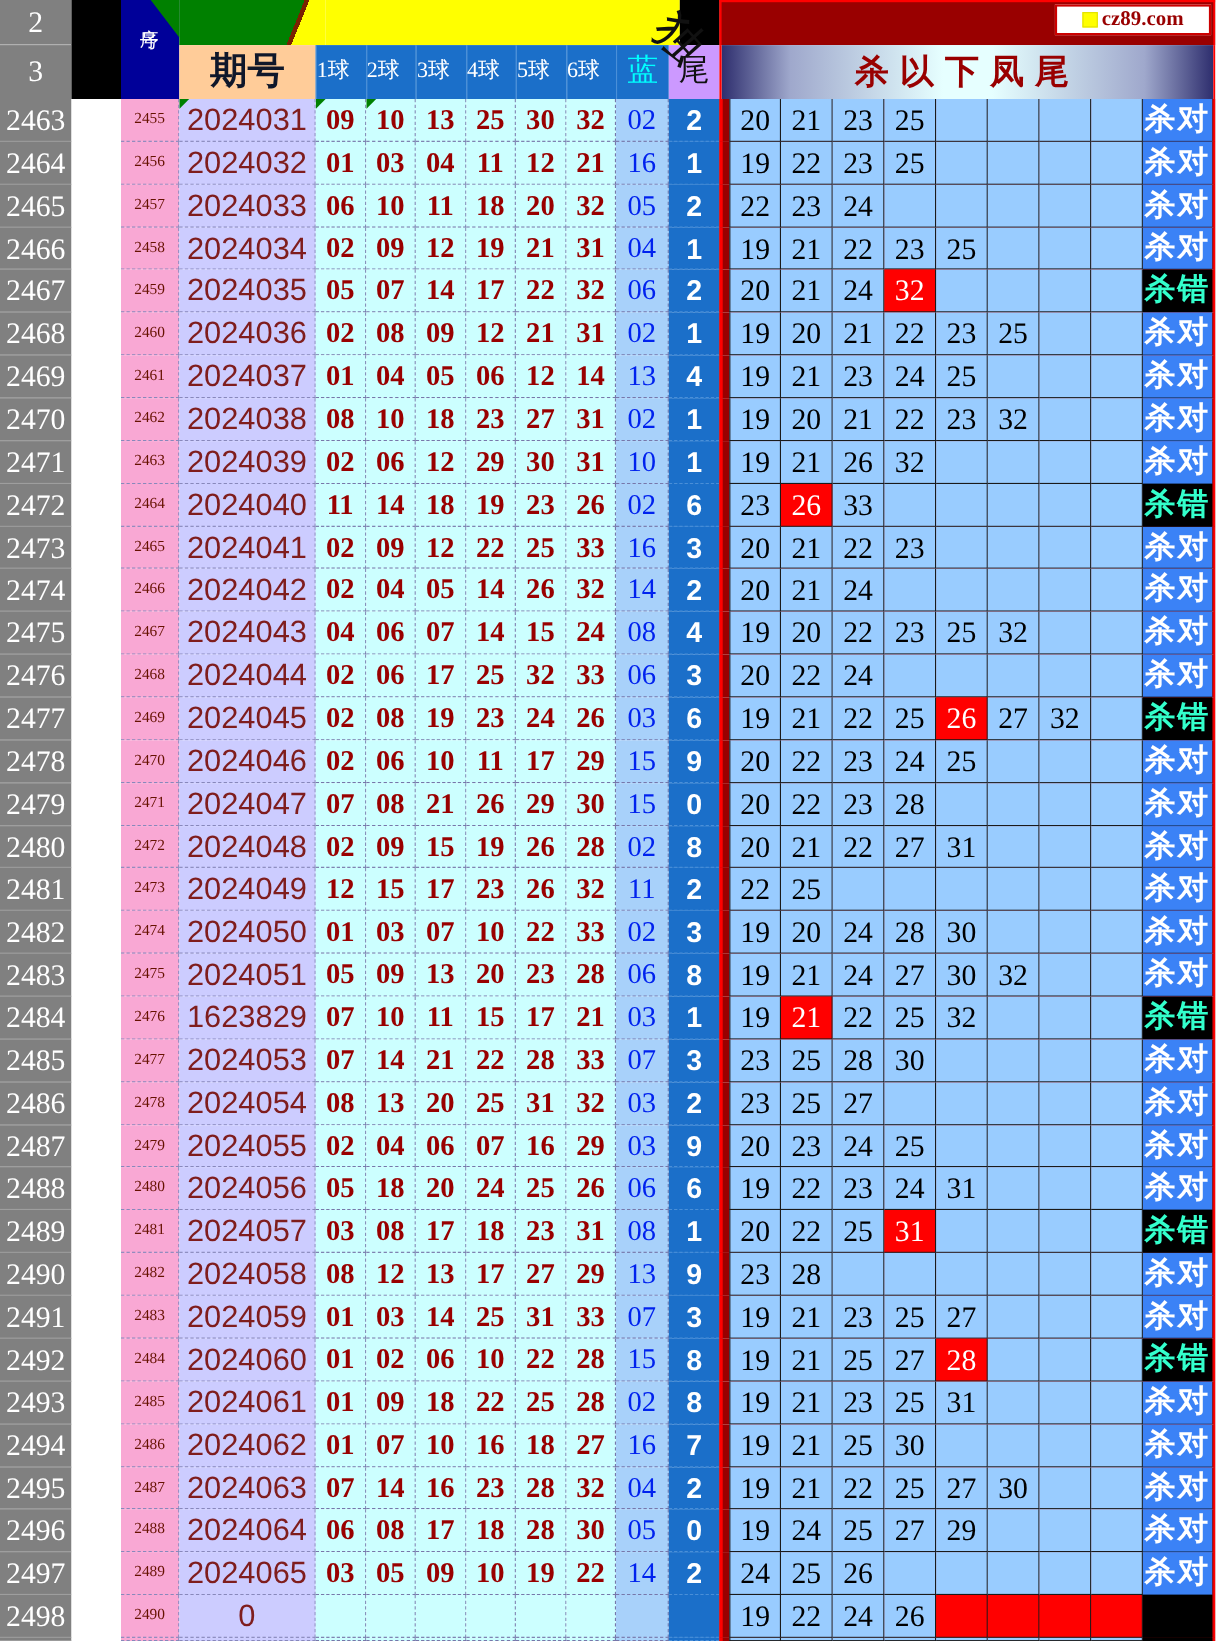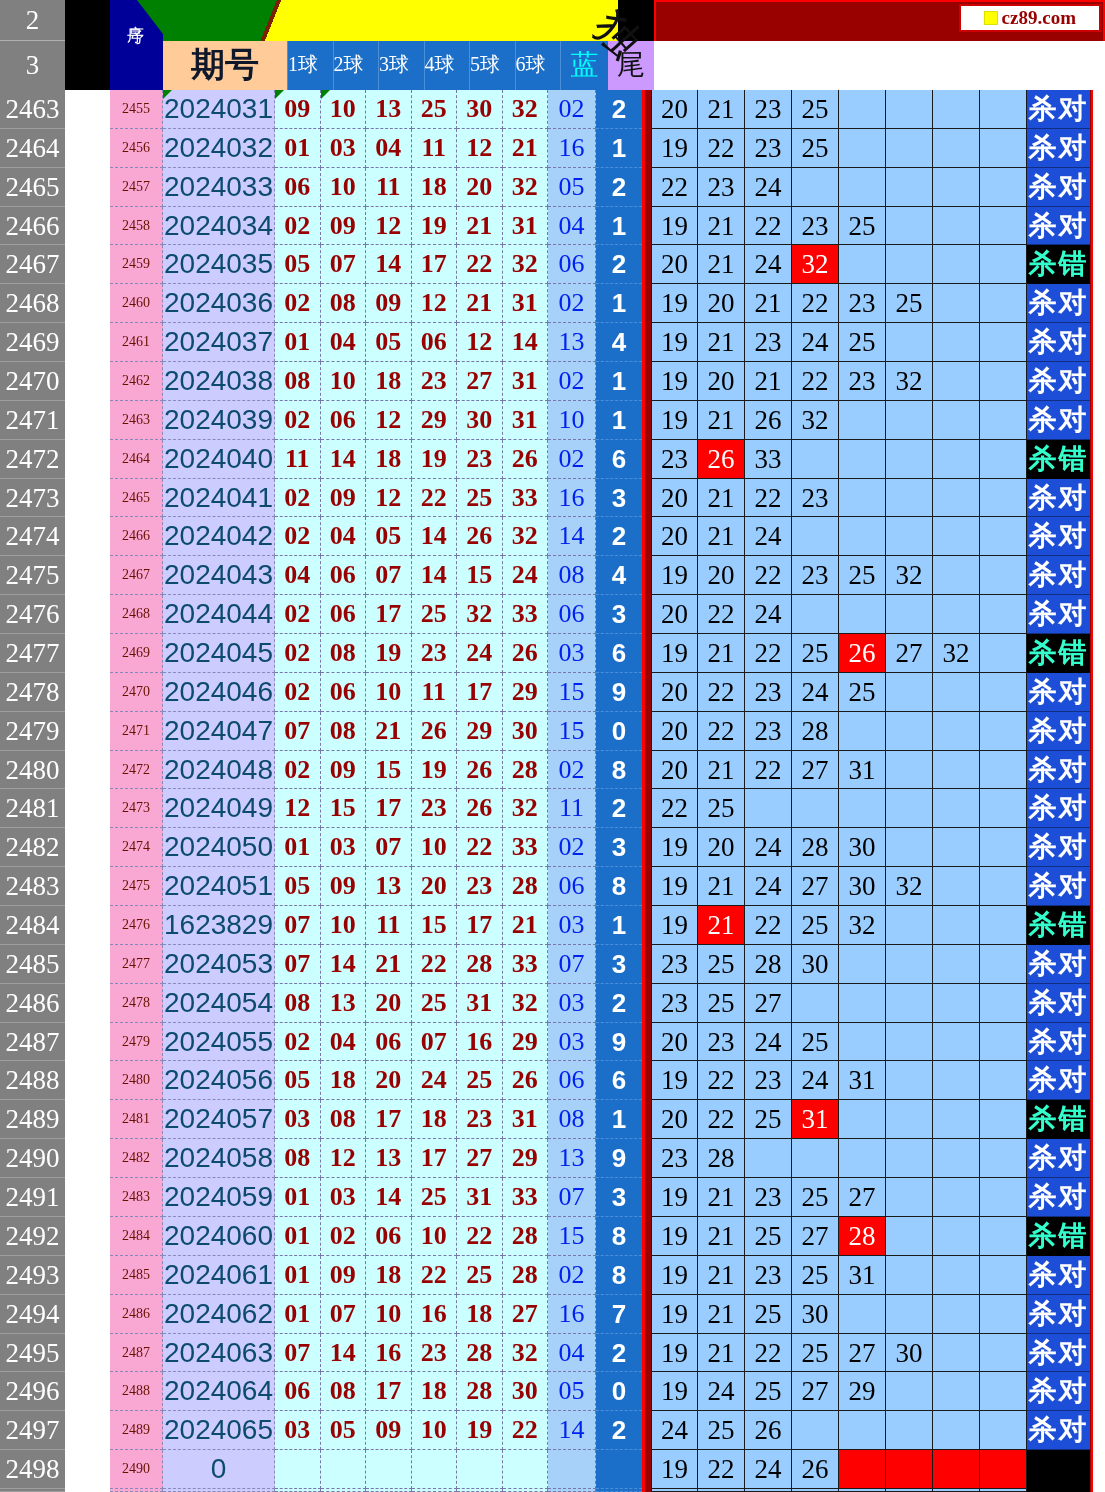--- a/index.html
+++ b/index.html
@@ -43,41 +43,41 @@
             color:#990000;font-size:31px;font-weight:bold;letter-spacing:10px;
             text-align:center;line-height:48px;}
   
   .tbody{position:absolute;left:0;top:90px;width:1105px;}
   .trow{display:flex;height:38.861px;}
   .cell{height:100%;line-height:38px;text-align:center;overflow:hidden;}
   .rn{width:65px;background:#808080;color:#fff;font-size:27px;border-bottom:1px solid #9e9e9e;}
   .cb{width:45px;background:#fff;}
   .cxh{width:53px;background:#f9a8d4;color:#661100;font-size:14px;
        border-right:1px dashed #8888bb;border-bottom:1px dashed #8888bb;}
-  .cqh{position:relative;width:112px;background:#CCCCFF;color:#0c4a6e;font-size:28px;
+  .cqh{position:relative;width:124px;background:#CCCCFF;color:#7f1d1d;font-size:28px;
        font-family:"Liberation Sans","DejaVu Sans",sans-serif;
        border-right:1px dashed #8888bb;border-bottom:1px dashed #8888bb;}
   .cball{position:relative;width:45.5px;background:#CCFFFF;color:#990000;font-size:26px;font-weight:bold;
          border-right:1px dashed #7777aa;border-bottom:1px dashed #7777aa;}
   .clan{width:48px;background:#A8D1FA;color:#0022EE;font-size:26px;
         border-right:1px dashed #7777aa;border-bottom:1px dashed #7777aa;}
   .cwei{width:46px;background:#1B6FC9;color:#fff;font-size:26px;font-weight:bold;
         font-family:"Liberation Sans","DejaVu Sans",sans-serif;border-bottom:1px dashed #4a8fd8;}
   .tri::before{content:"";position:absolute;top:0;left:0;
                border-top:9px solid #008000;border-right:9px solid transparent;}
   
   .rp{width:451px;height:100%;background:#990000;display:flex;
       border-left:3px solid #FF0000;border-right:2px solid #FF0000;padding-left:6px;}
   .kc{width:47px;height:100%;background:#99CCFF;color:#000;font-size:27px;text-align:center;
       line-height:38px;border-right:1px solid #1a1a1a;border-bottom:1px solid #1a1a1a;}
   .kc:first-child{border-left:1px solid #1a1a1a;}
   .kc.hot{background:#FF0000;color:#fff;}
   .kres{width:63px;height:100%;font-size:28px;font-weight:bold;text-align:center;line-height:38px;
         letter-spacing:2px;border-bottom:1px solid rgba(0,0,0,.4);}
-  .kres.ok{background:#1d4ed8;color:#fff;}
+  .kres.ok{background:#3b82f6;color:#fff;}
   .kres.err{background:#000;color:#33FFCC;}
   .kres.none{background:#000;color:#000;}
   .strip{height:3px !important;}
   .strip .cell,.strip .kc,.strip .kres{line-height:0;font-size:0;}
 </style>
 </head>
 <body>
 
 <div class="app">
 
@@ -101,20 +101,21 @@
     <div class="hp h-ball" style="left:469px">5球</div>
     <div class="hp h-ball" style="left:514.5px">6球</div>
     <div class="hp h-lan">蓝</div>
     <div class="hp h-wei">尾</div>
     <div class="hp h-kband">
       <div class="badge">
         <span class="sq"></span>
         <span>cz89.com</span>
       </div>
     </div>
+    <div class="hp h-ktitle">杀以下凤尾</div>
   </div>
 
   <div class="tbody">
   <div class="trow">
     <div class="cell rn">2463</div>
     <div class="cell cb"></div>
     <div class="cell cxh">2455</div>
     <div class="cell cqh tri">2024031</div>
     <div class="cell cball tri">09</div>
     <div class="cell cball tri">10</div>

